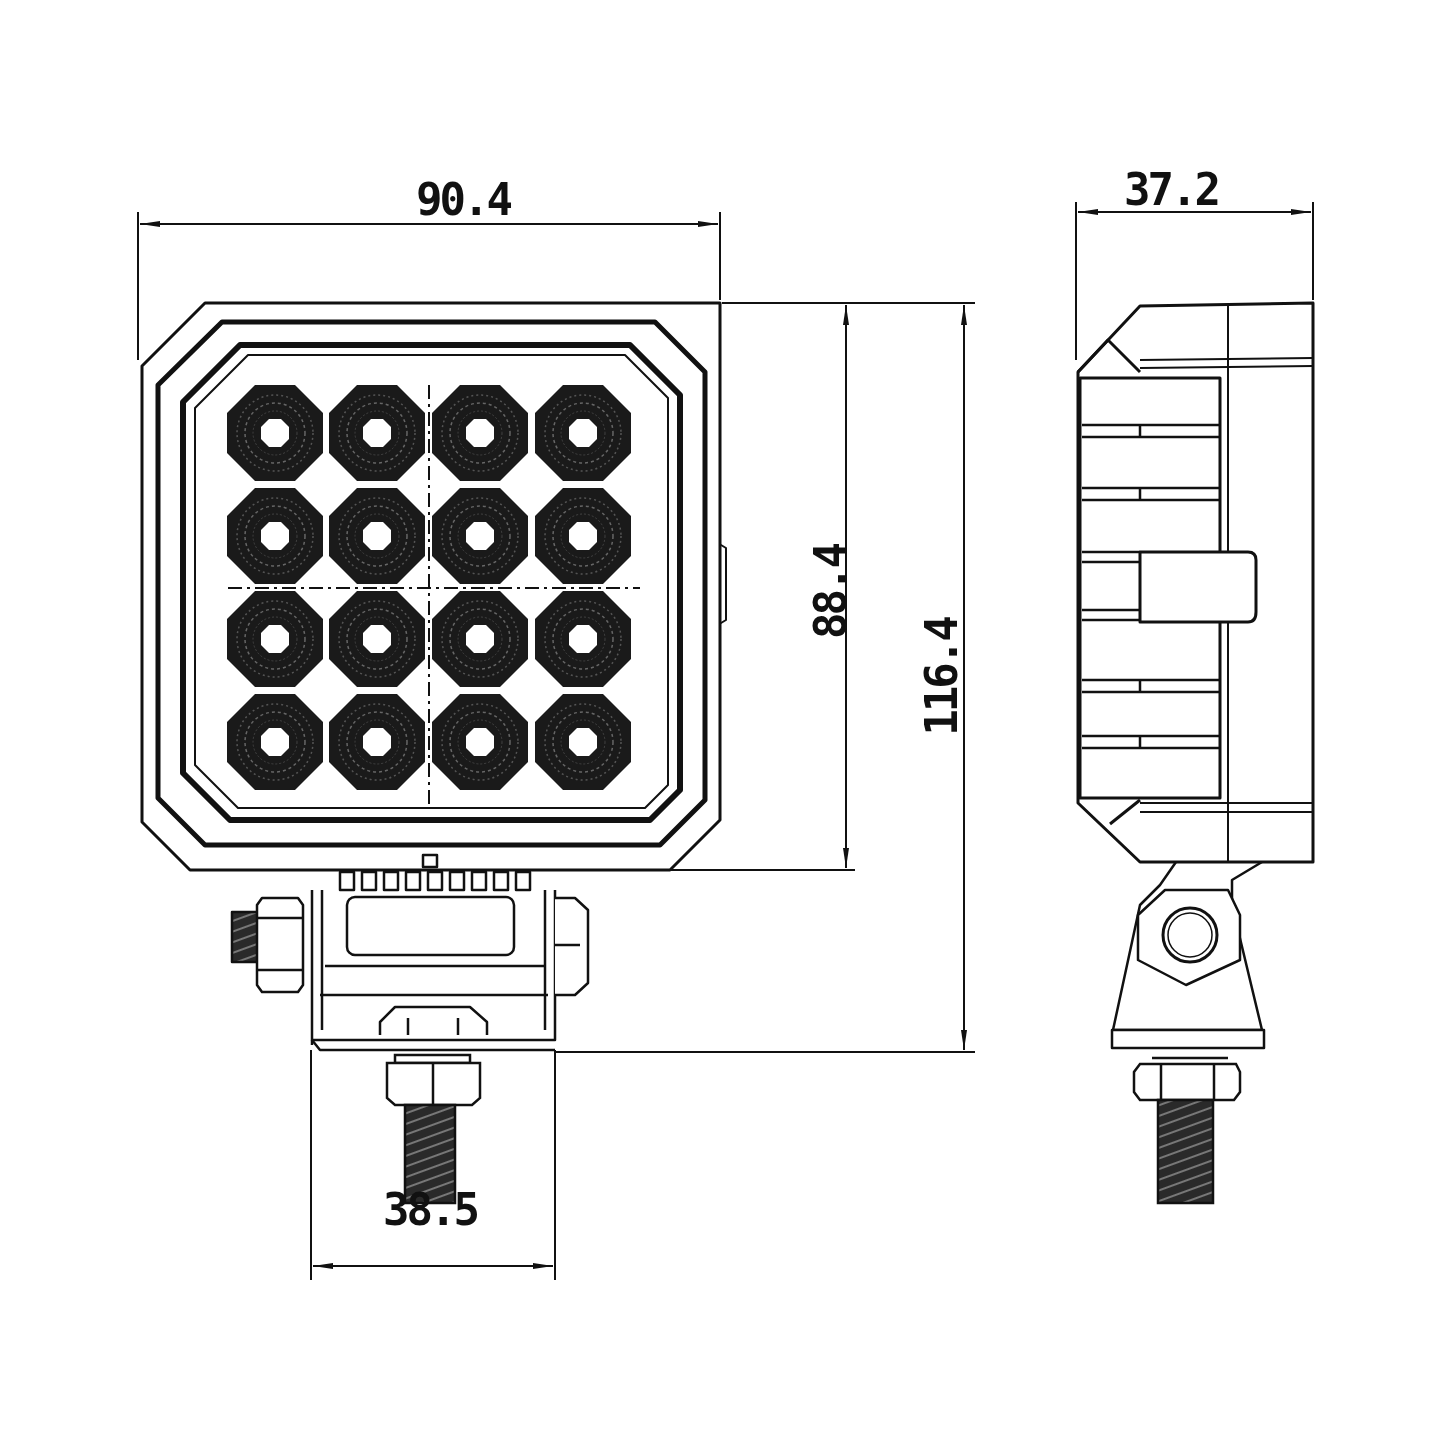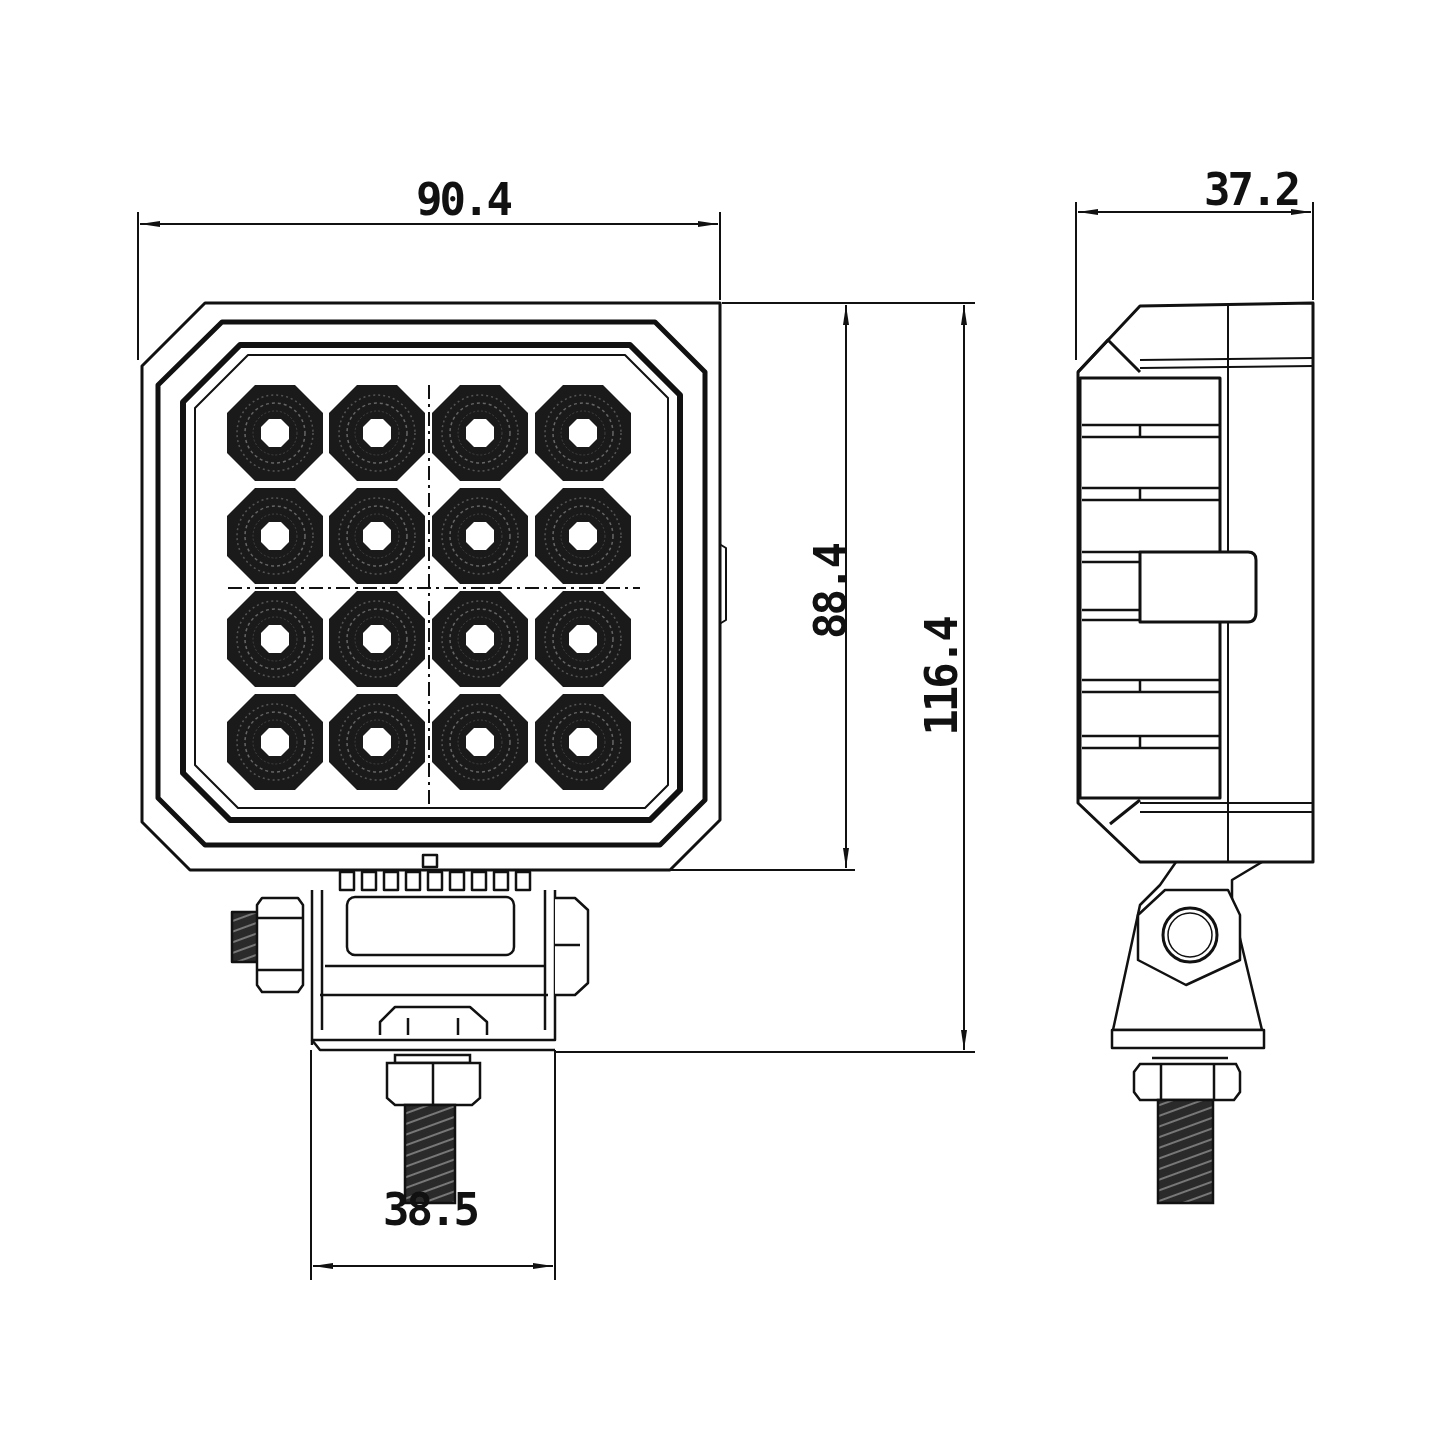--- a/index.html
+++ b/index.html
@@ -180,19 +180,19 @@
 
   <g stroke="#111" stroke-width="2" fill="none">
     <line x1="1076" y1="202" x2="1076" y2="360"></line>
     <line x1="1313" y1="202" x2="1313" y2="300"></line>
     <line x1="1078" y1="212" x2="1311" y2="212" marker-start="url(#arr)" marker-end="url(#arr)"></line>
   </g>
 </svg>
 
 <div class="dim-label" style="left:400px; top:178px;margin-left:16px;">90.4</div>
 
-<div class="dim-label" style="left:1204px; top:168px;">37.2</div>
+<div class="dim-label" style="left:1124px; top:168px;">37.2</div>
 
 <div class="dim-label rot" style="left:776px; top:570px; width:110px; text-align:center;">88.4</div>
 
 <div class="dim-label rot" style="left:872px; top:655px; width:140px; text-align:center;">116.4</div>
 
 <div class="dim-label" style="left:383px; top:1188px;">38.5</div>
 
 </body></html>

